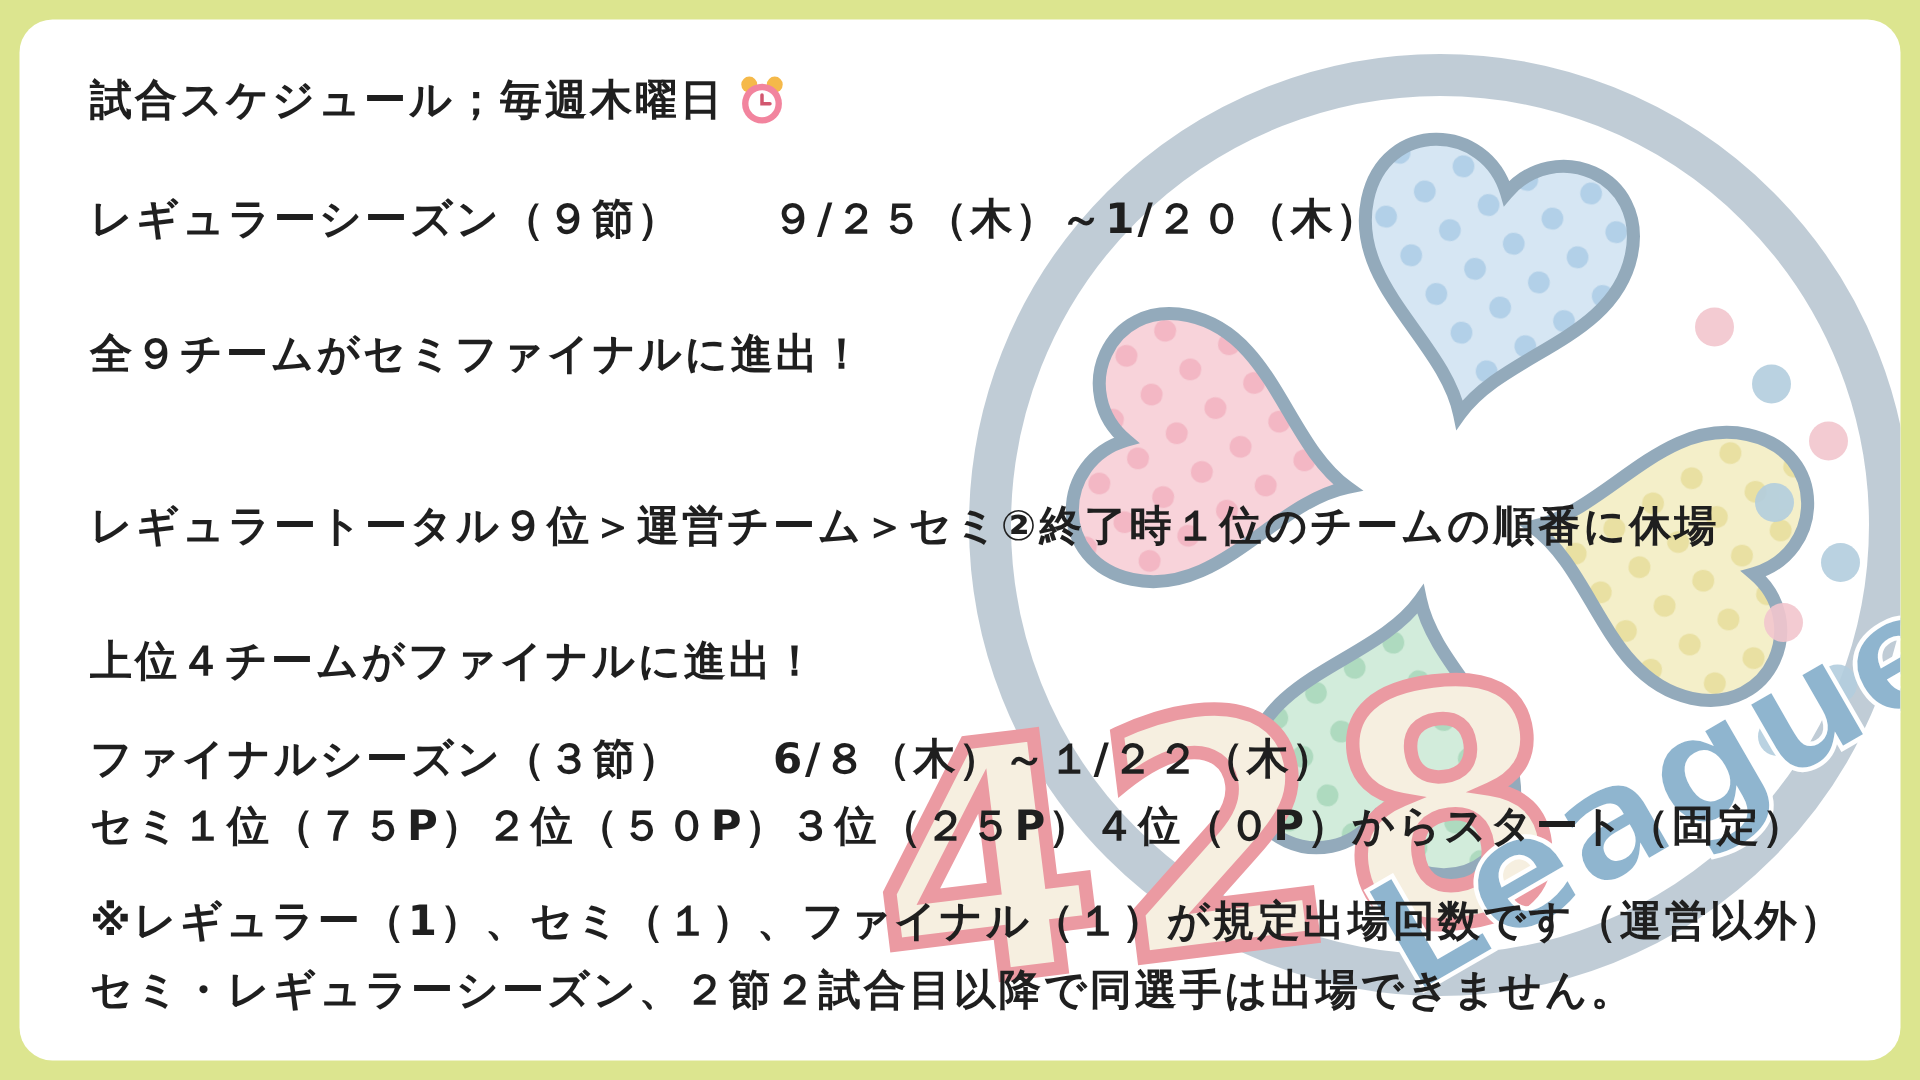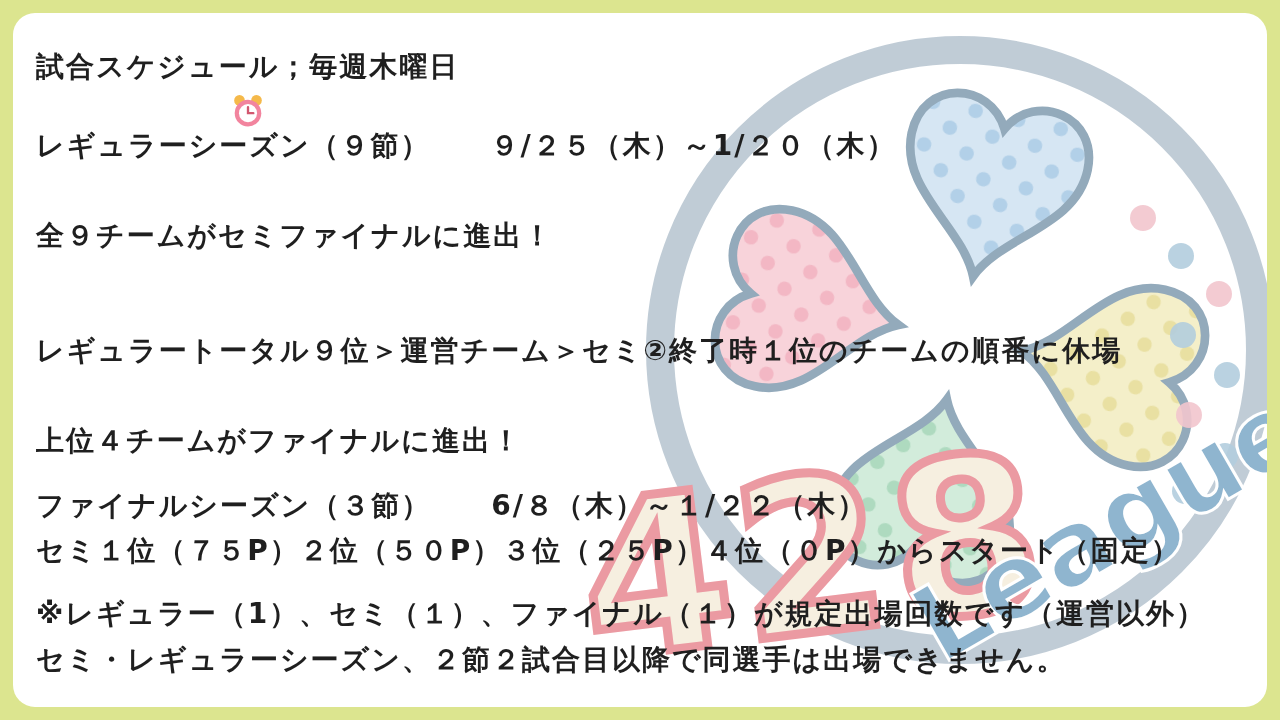--- a/index.html
+++ b/index.html
@@ -9,24 +9,23 @@
     font-family:"DejaVu Sans","Liberation Sans",sans-serif;
     overflow:hidden;position:relative;
   }
   .card{
     position:absolute;left:13px;top:13px;right:13px;bottom:13px;
     background:#ffffff;border-radius:22px;overflow:hidden;
   }
   .watermark{position:absolute;left:0;top:0;width:1254px;height:694px;}
   .content{position:absolute;left:0;top:0;width:1280px;height:720px;z-index:2;}
   .line{
-    position:absolute;left:36px;white-space:nowrap;
+    position:absolute;left:60px;white-space:nowrap;
     font-size:28px;font-weight:600;letter-spacing:2px;
     color:#1f1f1f;
-    flex-direction:column;
   }
   .title-row{display:flex;align-items:center;gap:8px;}
   .clock-icon{display:inline-flex;align-items:center;}
 </style>
 </head>
 <body>
 
 <div class="card">
   <svg class="watermark" viewBox="0 0 1254 694" aria-hidden="true">
     <defs>

